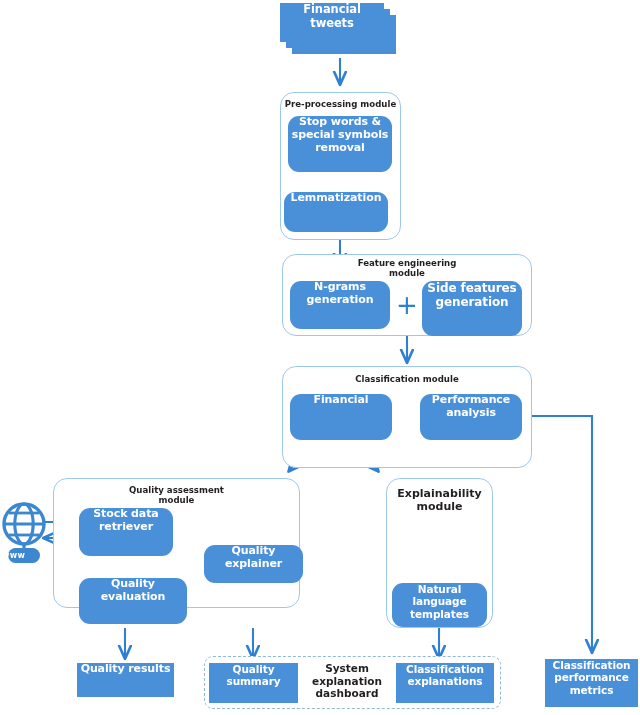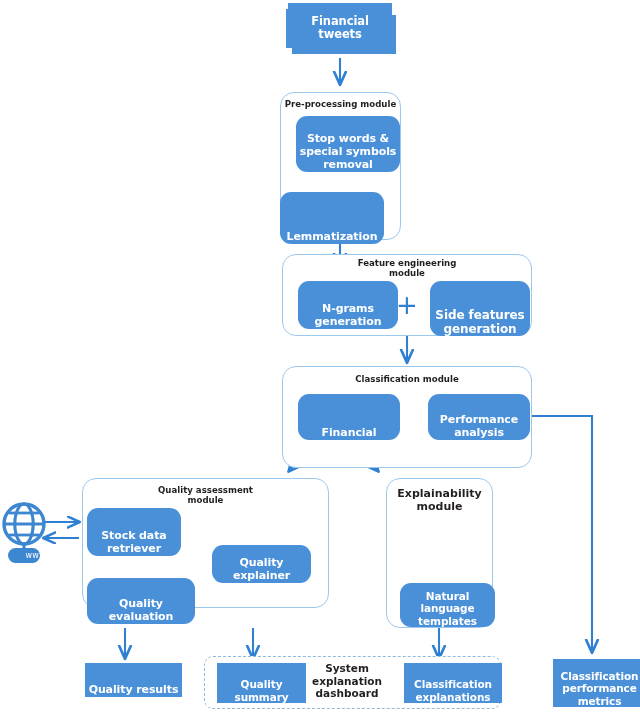--- a/index.html
+++ b/index.html
@@ -24,29 +24,28 @@
     position: absolute;
     left: 0; top: 0;
     width: 640px;
     height: 715px;
     pointer-events: none;
   }
   .node {
     position: absolute;
     box-sizing: border-box;
     display: flex;
-    align-items: flex-end;
+    align-items: flex-start;
     justify-content: center;
     text-align: center;
     color: #ffffff;
     background: #4a90d9;
     font-weight: bold;
     line-height: 1.18;
     letter-spacing: -0.1px;
-    margin-left: 8px;
   }
   .node.rounded { border-radius: 11px; }
   .node.sharp { border-radius: 0; }
   .module {
     position: absolute;
     box-sizing: border-box;
     border: 1.3px solid #9dc8ee;
     border-radius: 14px;
     background: #ffffff;
   }
@@ -74,22 +73,22 @@
     color: #2f80d2;
     font-weight: normal;
     line-height: 1;
   }
   .globe-wrap {
     position: absolute;
   }
   .www-text {
     position: absolute;
     color: #ffffff;
-    font-weight: normal;
-    text-align: right;
+    font-weight: bold;
+    text-align: left;
     letter-spacing: 0.3px;
   }
   .dash-label {
     position: absolute;
     text-align: center;
     color: #231f20;
     font-weight: bold;
     line-height: 1.2;
   }
 </style>
@@ -179,21 +178,21 @@
   </div>
 
   <div class="module" style="left:280px; top:92px; width:121px; height:148px;">
     <div class="module-title" style="top:7px; font-size:8.6px; white-space:pre-line;">Pre-processing module</div>
   </div>
   <div class="node rounded" style="left:288px; top:116px; width:104px; height:56px; font-size:11px; white-space:pre-line;">
     <span style="white-space:pre-line;">Stop words &amp;
 special symbols
 removal</span>
   </div>
-  <div class="node rounded" style="left:272px; top:192px; width:104px; height:52px; font-size:11px;">
+  <div class="node rounded" style="left:284px; top:192px; width:104px; height:40px; font-size:11px;">
     <span style="white-space:pre-line;">Lemmatization</span>
   </div>
 
   <div class="module" style="left:282px; top:254px; width:250px; height:82px;">
     <div class="module-title" style="top:4px; font-size:8.6px; white-space:pre-line;">Feature engineering
 module</div>
   </div>
   <div class="node rounded" style="left:290px; top:281px; width:100px; height:48px; font-size:11px;">
     <span style="white-space:pre-line;">N-grams
 generation</span>
@@ -221,21 +220,21 @@
       <ellipse cx="22" cy="26" rx="9.2" ry="20" fill="none" stroke="#3d86d0" stroke-width="3.1"></ellipse>
       <line x1="2.6" y1="26" x2="41.4" y2="26" stroke="#3d86d0" stroke-width="3.1"></line>
       <line x1="6.6" y1="15" x2="37.4" y2="15" stroke="#3d86d0" stroke-width="2.8"></line>
       <line x1="6.6" y1="37" x2="37.4" y2="37" stroke="#3d86d0" stroke-width="2.8"></line>
       <line x1="22" y1="45" x2="22" y2="52" stroke="#3d86d0" stroke-width="3.2"></line>
       <rect x="6" y="50" width="32" height="15" rx="7.5" fill="#3d86d0"></rect>
     </svg>
   </div>
   <div class="www-text" style="left:2px; top:551px; width:44px; font-size:8px;">www</div>
 
-  <div class="module" style="left:82px; top:478px; width:247px; height:130px;">
+  <div class="module" style="left:53px; top:478px; width:247px; height:130px;">
     <div class="module-title" style="top:7px; font-size:8.6px; white-space:pre-line;">Quality assessment
 module</div>
   </div>
   <div class="node rounded" style="left:79px; top:508px; width:94px; height:48px; font-size:11px;">
     <span style="white-space:pre-line;">Stock data
 retriever</span>
   </div>
   <div class="node rounded" style="left:79px; top:578px; width:108px; height:46px; font-size:11px;">
     <span style="white-space:pre-line;">Quality
 evaluation</span>

